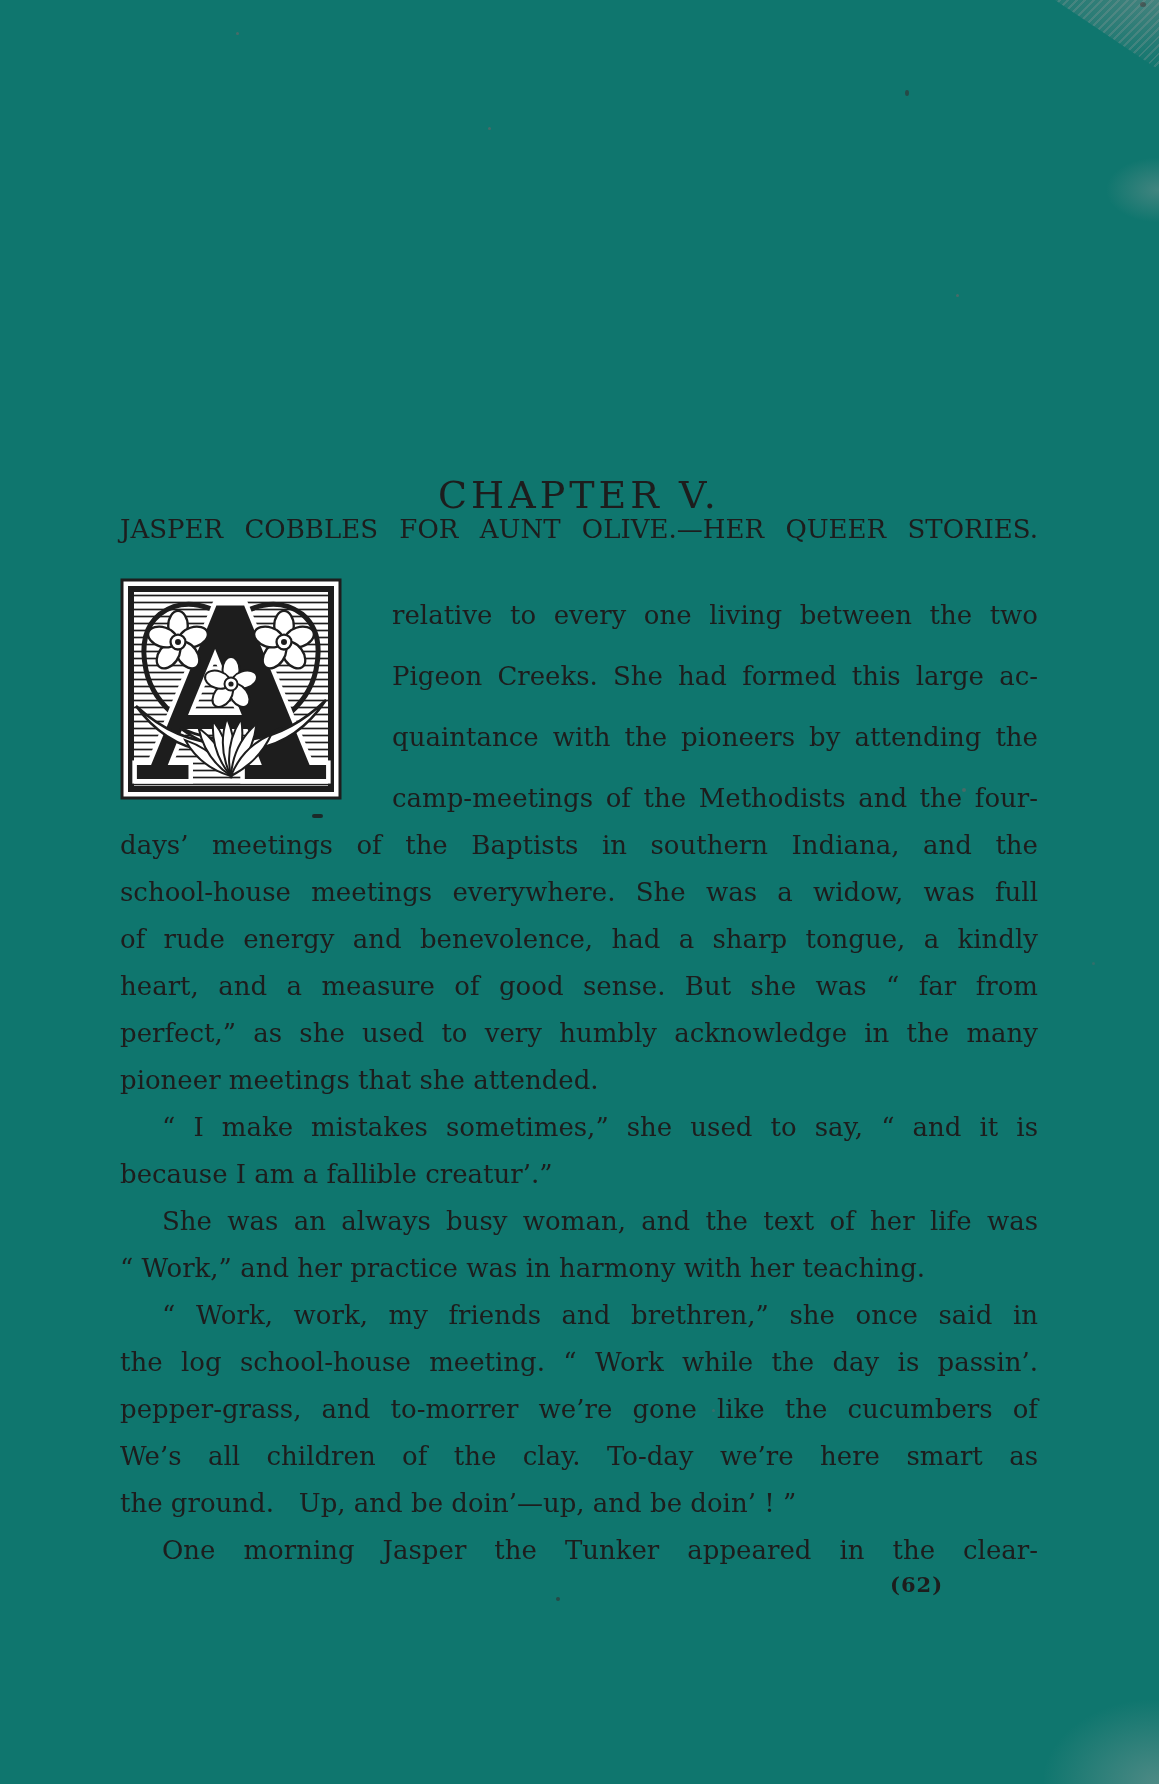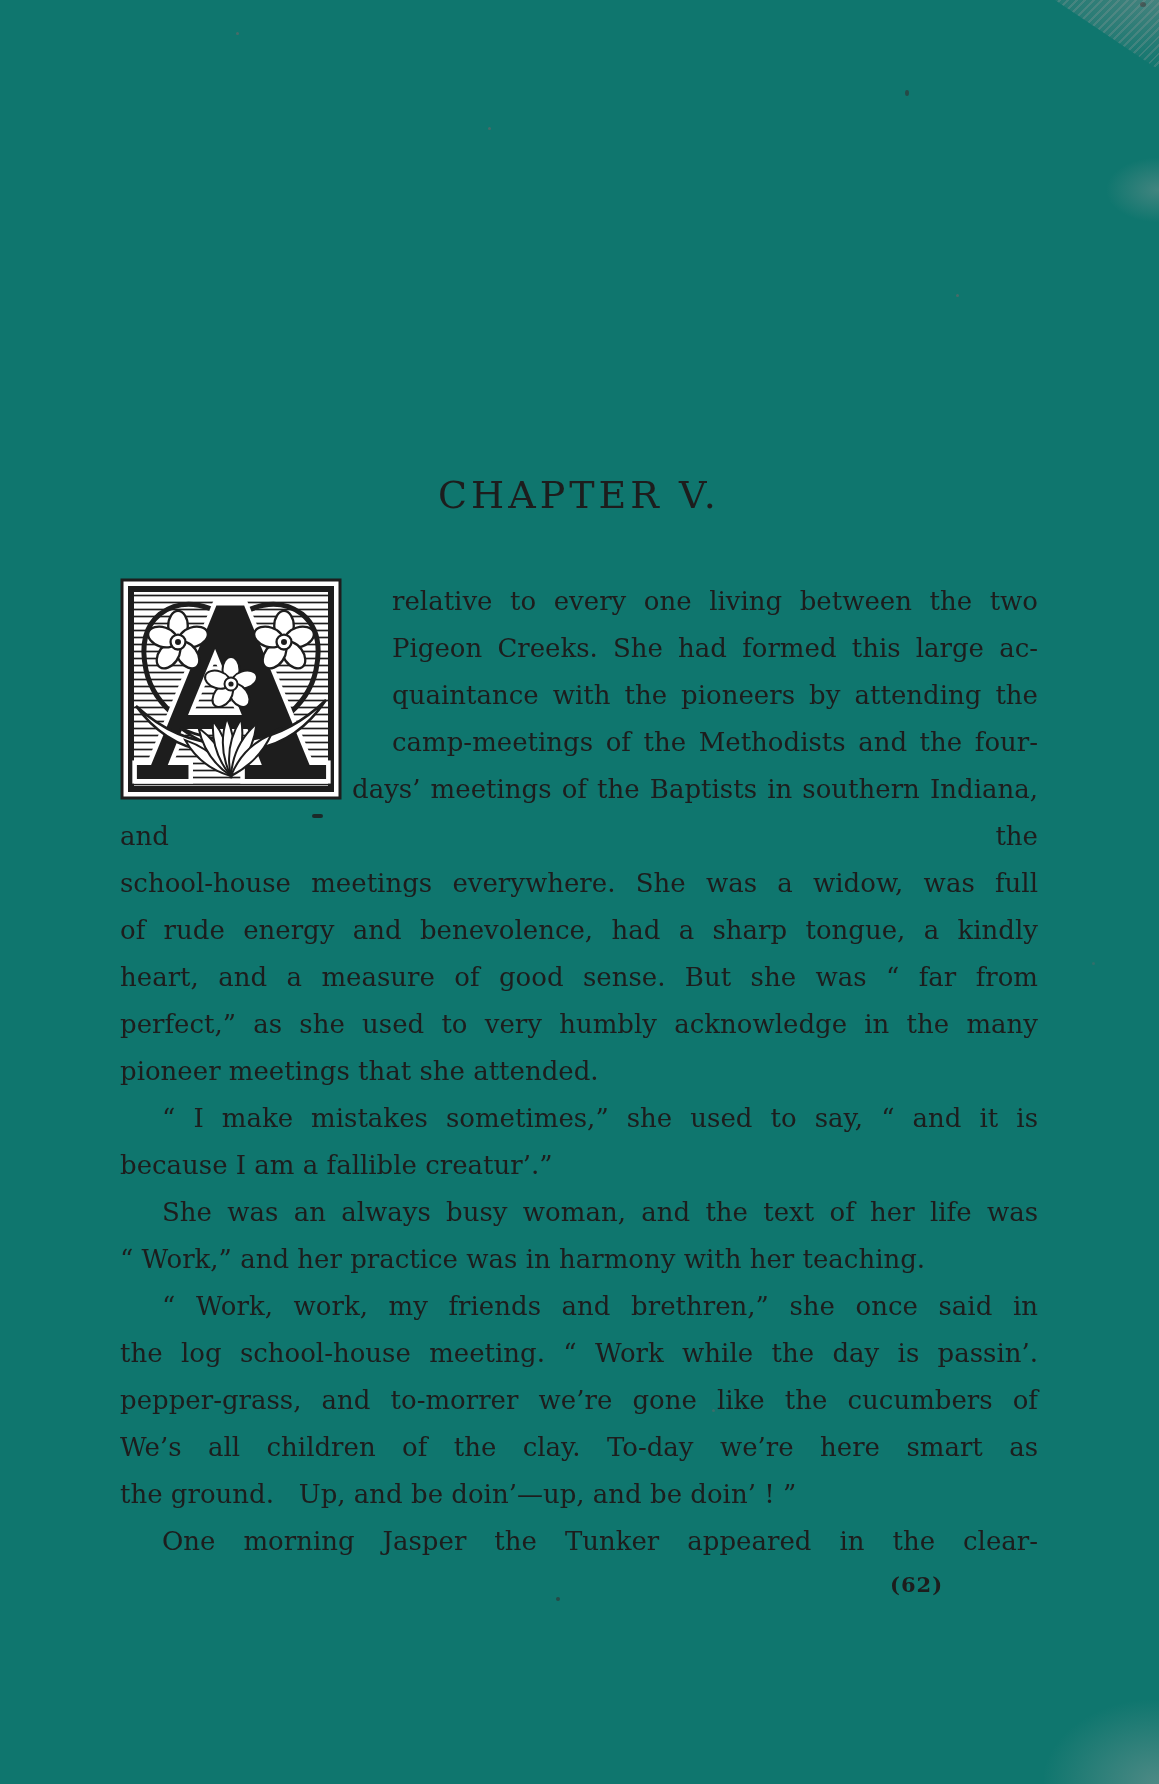--- a/index.html
+++ b/index.html
@@ -11,21 +11,21 @@
            font:38px/48px "DejaVu Serif",serif;letter-spacing:4px;color:#1d1d1d;}
   .subtitle{position:absolute;left:120px;top:512px;width:918px;
             font:26px/34px "DejaVu Serif",serif;color:#1d1d1d;
             text-align:justify;text-align-last:justify;white-space:nowrap;}
 
   .body-text{position:absolute;left:120px;top:578px;width:918px;
              font:26px/47px "DejaVu Serif",serif;color:#1d1d1d;}
   .line{text-align:justify;text-align-last:justify;}
   .nj{text-align:left;text-align-last:left;}
   .ind{text-indent:42px;}
-  .capind{text-indent:40px;}
+  .capind{text-indent:40px;margin-top:14px;}
 
   .cap-float{float:left;width:232px;height:234px;position:relative;}
   .ink-dash{position:absolute;left:192px;top:236px;width:11px;height:4px;
             background:#1d1d1d;border-radius:2px;opacity:.85;}
 
   .pagenum{position:absolute;left:890px;top:1572px;
            font:bold 21px/26px "DejaVu Serif",serif;letter-spacing:1px;color:#1d1d1d;text-align:right;}
 
   
   .smudge{position:absolute;pointer-events:none;}
@@ -53,20 +53,21 @@
   <div class="speck" style="left:905px;top:90px;width:4px;height:6px;background:#333;"></div>
   <div class="speck" style="left:956px;top:294px;width:3px;height:3px;"></div>
   <div class="speck" style="left:962px;top:788px;width:4px;height:4px;"></div>
   <div class="speck" style="left:1092px;top:962px;width:3px;height:3px;opacity:.4;"></div>
   <div class="speck" style="left:712px;top:1409px;width:3px;height:3px;opacity:.5;"></div>
   <div class="speck" style="left:556px;top:1597px;width:4px;height:4px;background:#333;"></div>
   <div class="speck" style="left:1140px;top:2px;width:6px;height:5px;background:#444;"></div>
 
   <h1 class="heading">CHAPTER V.</h1>
 
+  <div class="subtitle">JASPER COBBLES FOR AUNT OLIVE.—HER QUEER STORIES.</div>
 
   <main class="body-text">
 
     <div class="cap-float">
       <svg width="222" height="222" viewBox="0 0 222 222">
         <defs>
           <pattern id="hatch" width="7" height="7" patternUnits="userSpaceOnUse">
             <rect width="7" height="7" fill="#ffffff"></rect>
             <line x1="0" y1="3.5" x2="7" y2="3.5" stroke="#1d1d1d" stroke-width="1.7"></line>
           </pattern>

